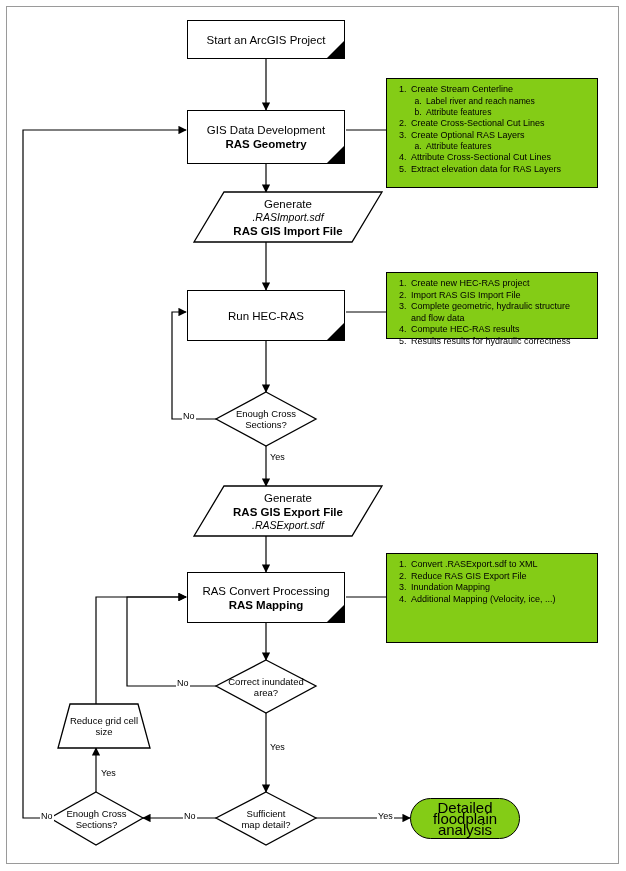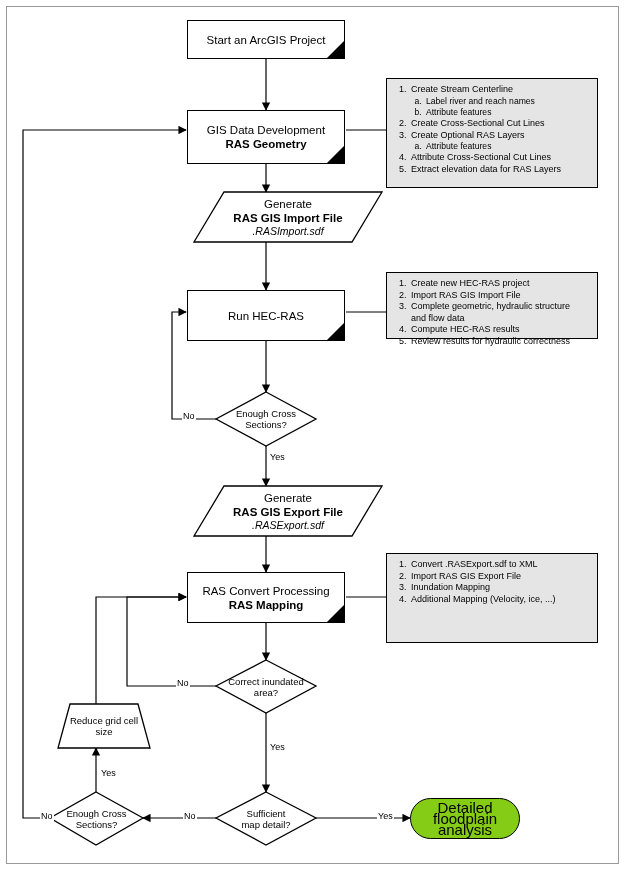--- a/index.html
+++ b/index.html
@@ -85,21 +85,21 @@
     border: 1.4px solid #000;
     border-radius: 40px;
     background: #84cc16;
     font-size: 15px;
     line-height: 11px;
   }
   .notebox {
     position: absolute;
     box-sizing: border-box;
     border: 1px solid #000;
-    background: #e5e5e5;
+    background: #84cc16;
     padding: 5px 18px 5px 8px;
   }
   .notebox ol {
     margin: 0;
     padding: 0 0 0 14px;
     list-style: decimal;
   }
   .notebox ol > li {
     font-size: 9px;
     line-height: 11.6px;
@@ -189,22 +189,22 @@
     <span class="corner"></span>
   </div>
 
   <div class="node proc" style="left:187px; top:20px; width:158px; height:39px;">
     <div class="l1">Start an ArcGIS Project</div>
     <span class="corner"></span>
   </div>
 
   <div class="node para" style="left:194px; top:192px; width:188px; height:50px;">
     <div class="txt t1">Generate</div>
+    <div class="txt t3">.RASImport.sdf</div>
     <div class="txt t2">RAS GIS Import File</div>
-    <div class="txt t3">.RASImport.sdf</div>
   </div>
 
   <div class="node proc" style="left:187px; top:290px; width:158px; height:51px;">
     <div class="l1">Run HEC-RAS</div>
     <span class="corner"></span>
   </div>
 
   <div class="node dec" style="left:216px; top:392px; width:100px; height:54px;">
     <div class="txt">Enough Cross</div>
     <div class="txt">Sections?</div>
@@ -267,28 +267,28 @@
       <li>Extract elevation data for RAS Layers</li>
     </ol>
   </div>
 
   <div class="notebox" style="left:386px; top:272px; width:212px; height:67px;">
     <ol>
       <li>Create new HEC-RAS project</li>
       <li>Import RAS GIS Import File</li>
       <li>Complete geometric, hydraulic structure and flow data</li>
       <li>Compute HEC-RAS results</li>
-      <li>Review results for hydraulic correctness</li>
+      <li>Results results for hydraulic correctness</li>
     </ol>
   </div>
 
   <div class="notebox" style="left:386px; top:553px; width:212px; height:90px;">
     <ol>
       <li>Convert .RASExport.sdf to XML</li>
-      <li>Import RAS GIS Export File</li>
+      <li>Reduce RAS GIS Export File</li>
       <li>
         <span>Inundation Mapping</span>
       </li>
       <li>Additional Mapping (Velocity, ice, ...)</li>
     </ol>
   </div>
 
   <div class="edgelabel" style="left:182px; top:411px;">No</div>
   <div class="edgelabel" style="left:269px; top:452px;">Yes</div>
   <div class="edgelabel" style="left:176px; top:678px;">No</div>

